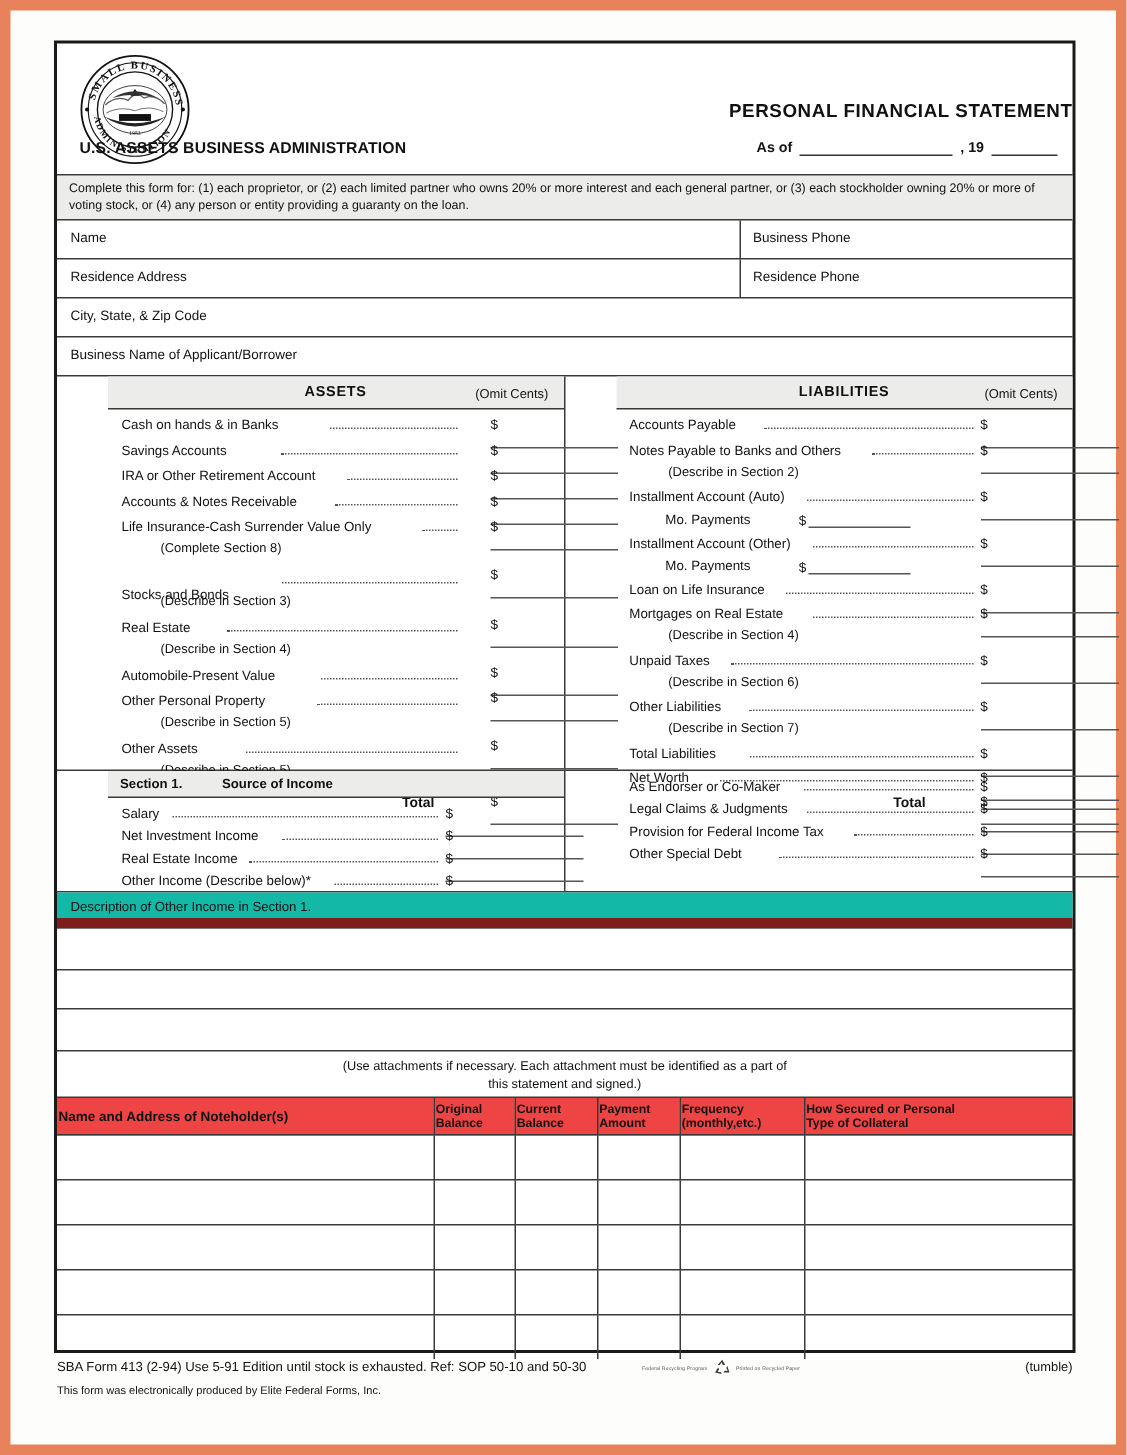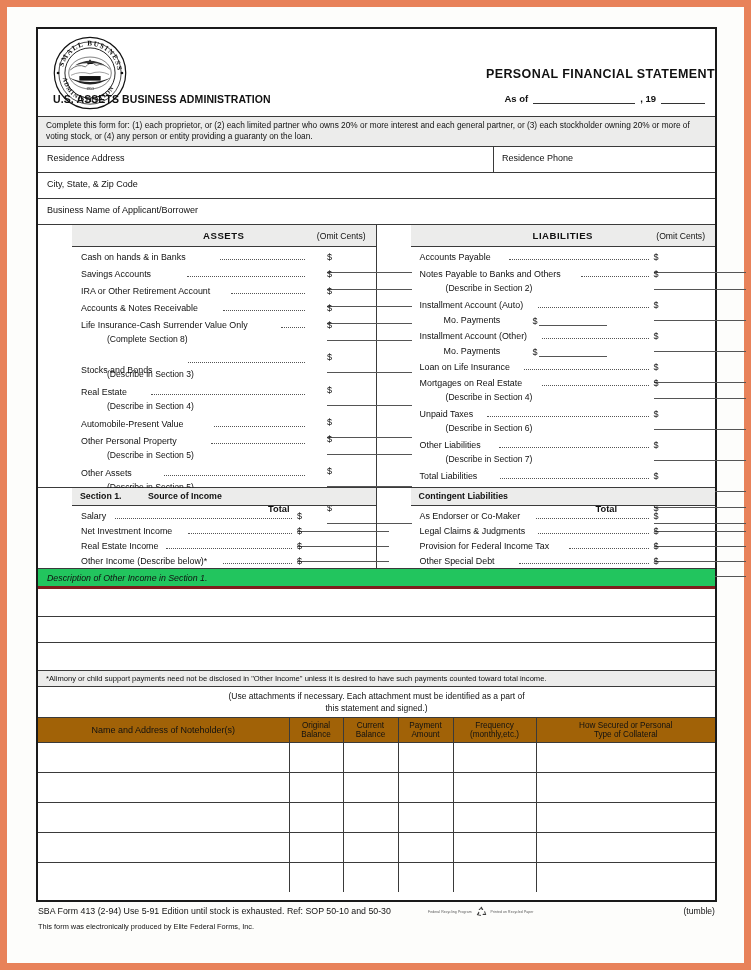--- a/index.html
+++ b/index.html
@@ -71,37 +71,37 @@
   
   .s1{display:flex;border-bottom:1px solid #3a3a3a;}
   .s1 .col{position:relative;width:50%;box-sizing:border-box;}
   .s1 .col.left{border-right:1px solid #3a3a3a;}
   .s1hdr{height:17px;background:#ececeb;border-bottom:1px solid #3a3a3a;position:relative;}
   .s1hdr .t{position:absolute;left:8px;top:3px;font-size:8.8px;font-weight:bold;color:#111;}
   .s1hdr .t2{position:absolute;left:76px;top:3px;font-size:8.8px;font-weight:bold;color:#111;}
   .s1body{position:relative;height:62px;}
 
   
-  .descrow{height:17px;border-bottom:3px solid #7f1d1d;position:relative;background:#22c55e;font-style:italic;}
+  .descrow{height:17px;border-bottom:7px solid #7f1d1d;position:relative;background:#14b8a6;}
   .descrow .lbl{position:absolute;left:9px;top:4px;font-size:8.8px;color:#111;}
   .blank{height:25px;border-bottom:1px solid #3a3a3a;}
   .blank.tall{height:27px;}
   .alimony{
     height:15px;border-bottom:1px solid #3a3a3a;background:#ececeb;position:relative;
   }
   .alimony .t{position:absolute;left:8px;top:3px;font-size:7.6px;color:#111;}
   .attach{height:30px;border-bottom:1px solid #3a3a3a;position:relative;}
   .attach .t{position:absolute;left:0;right:0;top:4px;text-align:center;font-size:8.5px;line-height:1.35;color:#111;}
 
   
   .nt{width:100%;border-collapse:collapse;table-layout:fixed;}
   .nt th{
-    border:1px solid #3a3a3a;border-top:none;background:#a16207;
-    font-size:8.2px;font-weight:normal;color:#111;line-height:1.15;
-    height:20px;padding:2px 1px;text-align:center;
+    border:1px solid #3a3a3a;border-top:none;background:#ef4444;
+    font-size:8.2px;font-weight:bold;color:#111;line-height:1.15;
+    height:20px;padding:2px 1px;text-align:left;
   }
   .nt th:first-child{border-left:none;font-size:9px;}
   .nt th:last-child{border-right:none;}
   .nt td{border:1px solid #3a3a3a;height:27px;}
   .nt td:first-child{border-left:none;}
   .nt td:last-child{border-right:none;}
   .nt tr:last-child td{border-bottom:none;}
 
   
   .foot{position:absolute;left:29px;top:899px;width:681px;font-size:8.6px;color:#111;}
@@ -148,20 +148,25 @@
         <span>As of</span>
         <span class="rule r1"></span>
         <span>, 19</span>
         <span class="rule r2"></span>
       </div>
     </div>
 
     <div class="instr">Complete this form for: (1) each proprietor, or (2) each limited partner who owns 20% or more interest and each general partner, or (3) each stockholder owning 20% or more of voting stock, or (4) any person or entity providing a guaranty on the loan.</div>
 
     <div class="idrow">
+      <span class="lbl">Name</span>
+      <span class="vdiv"></span>
+      <span class="lbl2">Business Phone</span>
+    </div>
+    <div class="idrow">
       <span class="lbl">Residence Address</span>
       <span class="vdiv"></span>
       <span class="lbl2">Residence Phone</span>
     </div>
     <div class="idrow">
       <span class="lbl">City, State, &amp; Zip Code</span>
     </div>
     <div class="idrow">
       <span class="lbl">Business Name of Applicant/Borrower</span>
     </div>
@@ -304,23 +309,20 @@
           <span class="ln" style="top:35px">Real Estate Income</span>
           <span class="dots" style="position:absolute;left:91px;top:35px;width:126px"></span>
           <span class="amt" style="left:225px;top:35px"><span class="dollar">$</span><span class="amtline" style="width:92px"></span></span>
 
           <span class="ln" style="top:50px">Other Income (Describe below)*</span>
           <span class="dots" style="position:absolute;left:148px;top:50px;width:69px"></span>
           <span class="amt" style="left:225px;top:50px"><span class="dollar">$</span><span class="amtline" style="width:92px"></span></span>
         </div>
       </div>
       <div class="col">
-        <div class="s1hdr">
-          <span class="t">Contingent Liabilities</span>
-        </div>
         <div class="s1body">
           <span class="ln" style="top:5px">As Endorser or Co-Maker</span>
           <span class="dots" style="position:absolute;left:122px;top:5px;width:113px"></span>
           <span class="amt" style="left:243px;top:5px"><span class="dollar">$</span><span class="amtline" style="width:92px"></span></span>
 
           <span class="ln" style="top:20px">Legal Claims &amp; Judgments</span>
           <span class="dots" style="position:absolute;left:124px;top:20px;width:111px"></span>
           <span class="amt" style="left:243px;top:20px"><span class="dollar">$</span><span class="amtline" style="width:92px"></span></span>
 
           <span class="ln" style="top:35px">Provision for Federal Income Tax</span>
@@ -334,23 +336,20 @@
       </div>
     </div>
 
     <div class="descrow">
       <span class="lbl">Description of Other Income in Section 1.</span>
     </div>
     <div class="blank tall"></div>
     <div class="blank"></div>
     <div class="blank tall"></div>
 
-    <div class="alimony">
-      <span class="t">*Alimony or child support payments need not be disclosed in "Other Income" unless it is desired to have such payments counted toward total income.</span>
-    </div>
 
     <div class="attach">
       <div class="t">
         <span>(Use attachments if necessary. Each attachment must be identified as a part of</span><br>
         <span>this statement and signed.)</span>
       </div>
     </div>
 
     <table class="nt">
       <colgroup>

